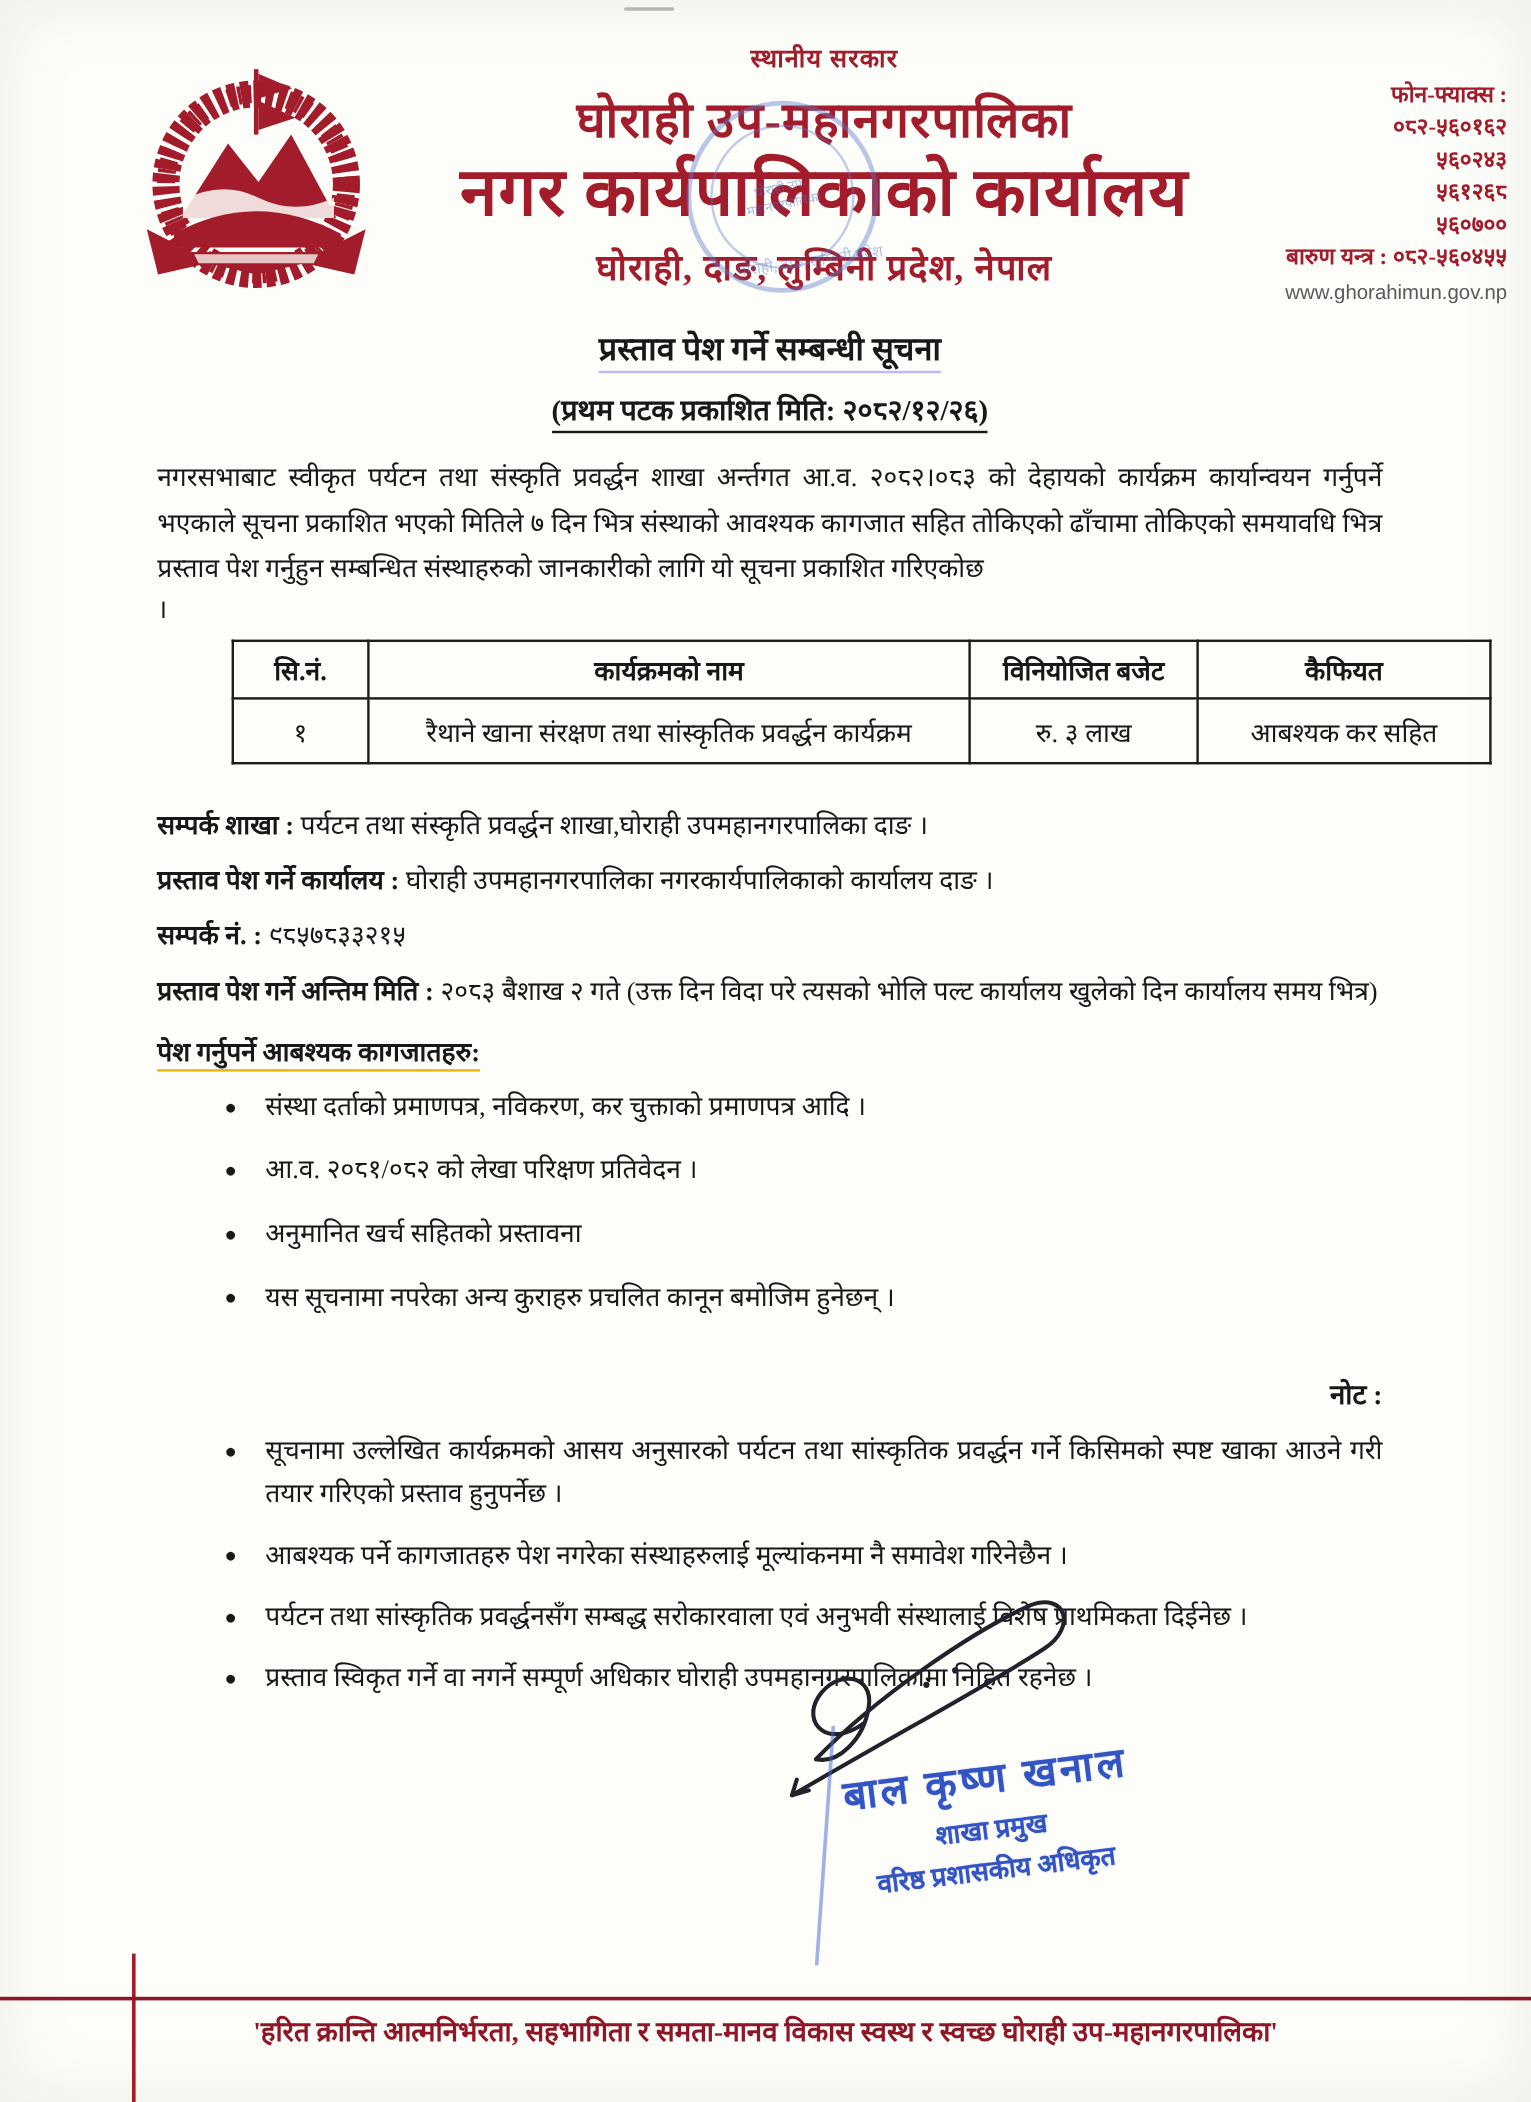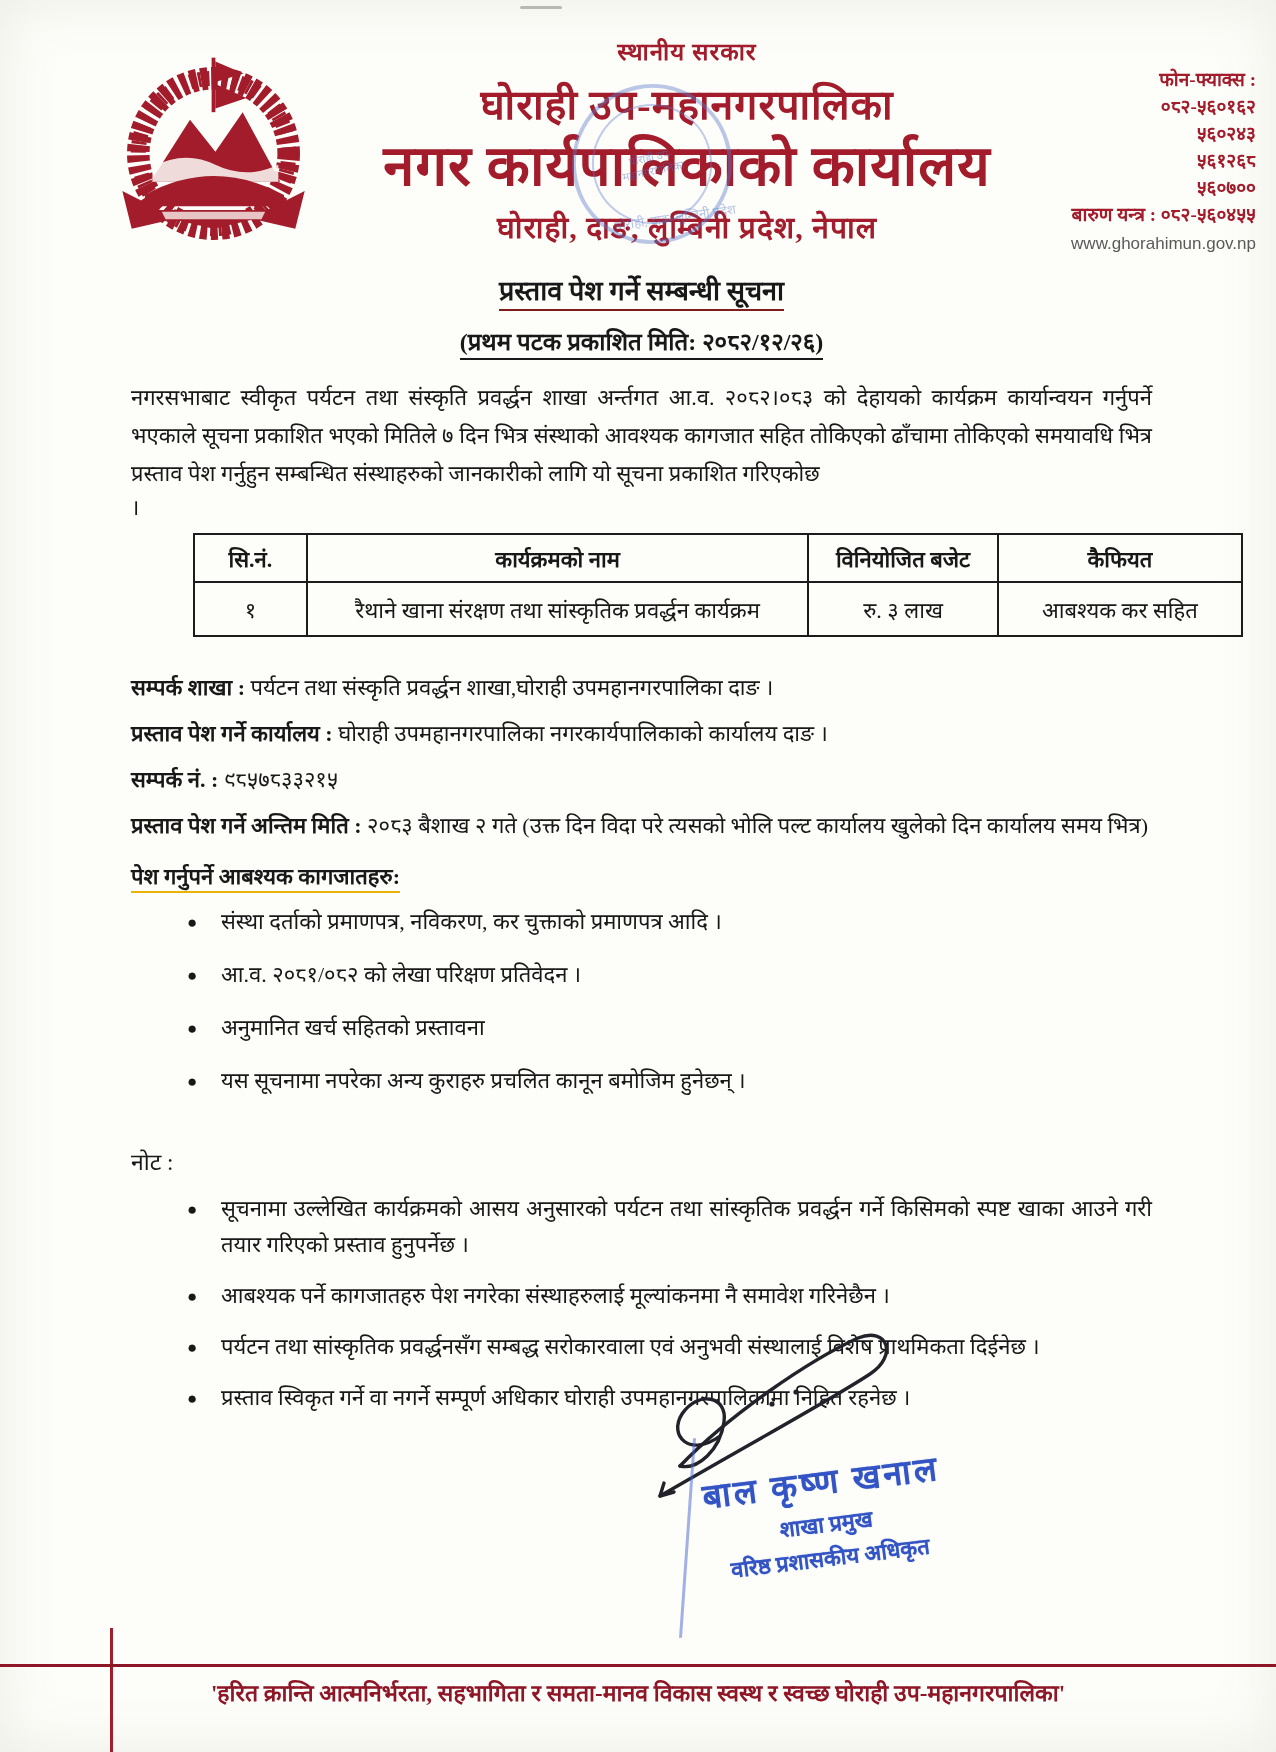--- a/index.html
+++ b/index.html
@@ -11,21 +11,21 @@
     overflow:hidden;
     font-family:"Liberation Serif","DejaVu Serif",serif;
     color:#181818;
     box-shadow:inset 0 0 60px rgba(120,120,110,.12);
   }
   .content{padding:0 124px 0 131px;}
   
   .header{position:relative;display:flex;align-items:flex-start;padding:34px 20px 0 96px;}
   .emblem-wrap{width:262px;flex:0 0 262px;padding-top:16px;}
   .header-center{flex:1;text-align:center;color:#a21c2b;position:relative;}
-  .govt-label{font-size:24px;font-weight:bold;letter-spacing:1px;}
+  .govt-label{font-size:21px;font-weight:bold;letter-spacing:1px;}
   .muni-name{font-size:41px;font-weight:bold;margin-top:8px;letter-spacing:1px;}
   .office-name{font-size:56px;font-weight:bold;margin-top:6px;letter-spacing:1px;line-height:1.05;}
   .address-line{font-size:30px;font-weight:bold;margin-top:10px;letter-spacing:1px;}
   .header-right{flex:0 0 240px;text-align:right;color:#a21c2b;font-weight:bold;font-size:19px;line-height:27px;padding-top:32px;}
   .header-right .phone-list div{margin:0;}
   .website{color:#5a5a5a;font-weight:normal;font-size:17px;font-family:"Liberation Sans","DejaVu Sans",sans-serif;margin-top:2px;}
   
   .blue-watermark{
     position:absolute;left:572px;top:84px;width:152px;height:152px;
     border:4px solid rgba(92,122,205,.42);border-radius:50%;
@@ -38,21 +38,21 @@
     display:flex;align-items:center;justify-content:center;
     font-size:11px;color:rgba(80,112,200,.48);text-align:center;line-height:14px;padding:6px;
   }
   .blue-watermark-tail{
     position:absolute;left:580px;top:208px;width:190px;
     transform:rotate(-8deg);
     color:rgba(80,112,200,.42);font-size:13px;text-align:center;pointer-events:none;
   }
   
   .notice-title{margin-top:14px;text-align:center;font-size:27px;font-weight:bold;}
-  .notice-title span{border-bottom:2px solid #7f1d1d;padding-bottom:3px;}
+  .notice-title span{border-bottom:2px solid #c4b5fd;padding-bottom:3px;}
   .notice-sub{margin-top:16px;text-align:center;font-size:24px;font-weight:bold;}
   .notice-sub span{border-bottom:2px solid #181818;padding-bottom:3px;}
   
   .body-par{margin-top:22px;font-size:22px;line-height:38px;text-align:justify;}
   .lone-danda{font-size:22px;line-height:30px;}
   
   table.prog{border-collapse:collapse;margin:10px 0 0 62px;width:1050px;font-size:22px;}
   table.prog th,table.prog td{border:2px solid #1c1c1c;padding:4px 8px;}
   table.prog th{font-weight:bold;height:38px;}
   table.prog td{height:44px;text-align:center;}
@@ -63,21 +63,21 @@
   
   .details{margin-top:32px;font-size:22px;line-height:37px;}
   .detail-line{margin-bottom:9px;}
   .detail-line b{font-weight:bold;}
   
   .docs-heading{margin-top:16px;font-size:22px;font-weight:bold;}
   .docs-heading span{border-bottom:2px solid #eab308;padding-bottom:2px;}
   ul.dotlist{list-style:none;margin:14px 0 0 0;padding:0;font-size:22px;}
   ul.dotlist li{position:relative;padding-left:90px;margin-bottom:17px;line-height:36px;text-align:justify;}
   ul.dotlist li::before{content:"●";position:absolute;left:56px;top:1px;font-size:17px;}
-  .note-heading{margin-top:46px;font-size:23px;font-weight:normal;}
+  .note-heading{margin-top:46px;font-size:23px;font-weight:bold;text-align:right;}
   ul.notelist li{margin-bottom:15px;}
   
   .sign-area{position:absolute;left:560px;top:1318px;width:560px;height:330px;}
   .sign-svg{position:absolute;left:60px;top:0;}
   .stamp{
     position:absolute;left:30px;top:140px;width:470px;
     transform:rotate(-7deg);
     color:#3354c4;text-align:center;
     text-shadow:0 0 1px rgba(51,84,196,.55);
   }

